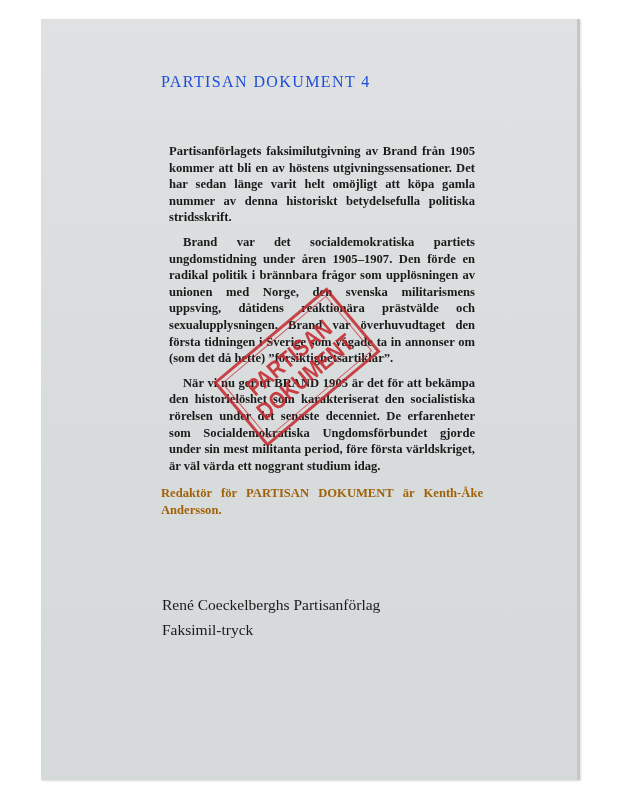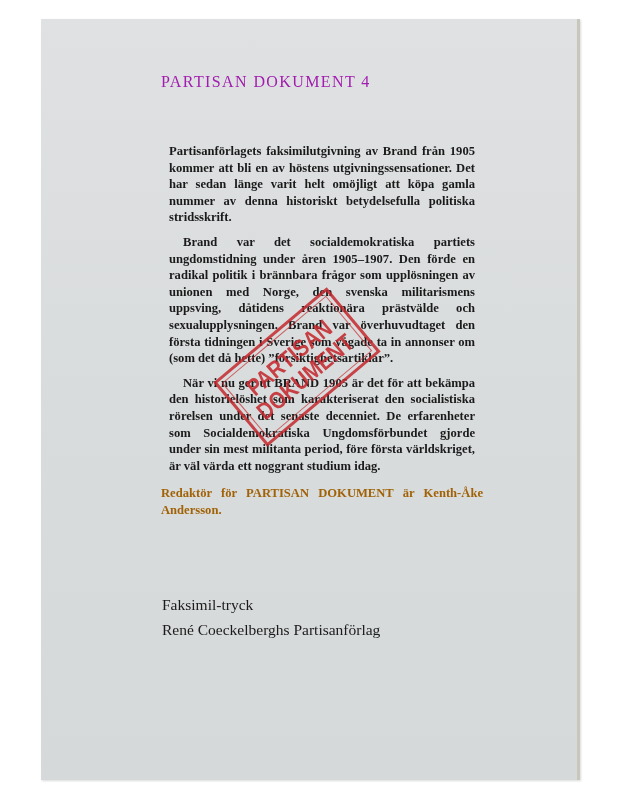--- a/index.html
+++ b/index.html
@@ -16,21 +16,21 @@
       width: 536px; height: 761px;
       background: linear-gradient(180deg, #dfe1e2 0%, #d9dcdd 50%, #d6d9da 100%);
       border-right: 3px solid #c9c6bb;
       box-shadow: 1px 1px 2px rgba(0,0,0,0.15);
     }
     .series-title {
       position: absolute;
       left: 161px; top: 73px;
       font-size: 16px;
       letter-spacing: 1.4px;
-      color: #a21caf;
+      color: #1d4ed8;
       white-space: nowrap;
     }
     .body-text {
       position: absolute;
       left: 161px; top: 135px;
       width: 322px;
       font-size: 12.6px;
       line-height: 16.6px;
       font-weight: bold;
       color: #1a1a1a;
@@ -93,15 +93,15 @@
 </div>
 
 <div class="editor-text">Redaktör för PARTISAN DOKUMENT är Kenth-Åke Andersson.</div>
 
 <div class="stamp">
   <span>PARTISAN</span>
   <span>DOKUMENT</span>
 </div>
 
 <div class="imprint">
+  <div>René Coeckelberghs Partisanförlag</div>
   <div>Faksimil-tryck</div>
-  <div>René Coeckelberghs Partisanförlag</div>
 </div>
 
 </body></html>

